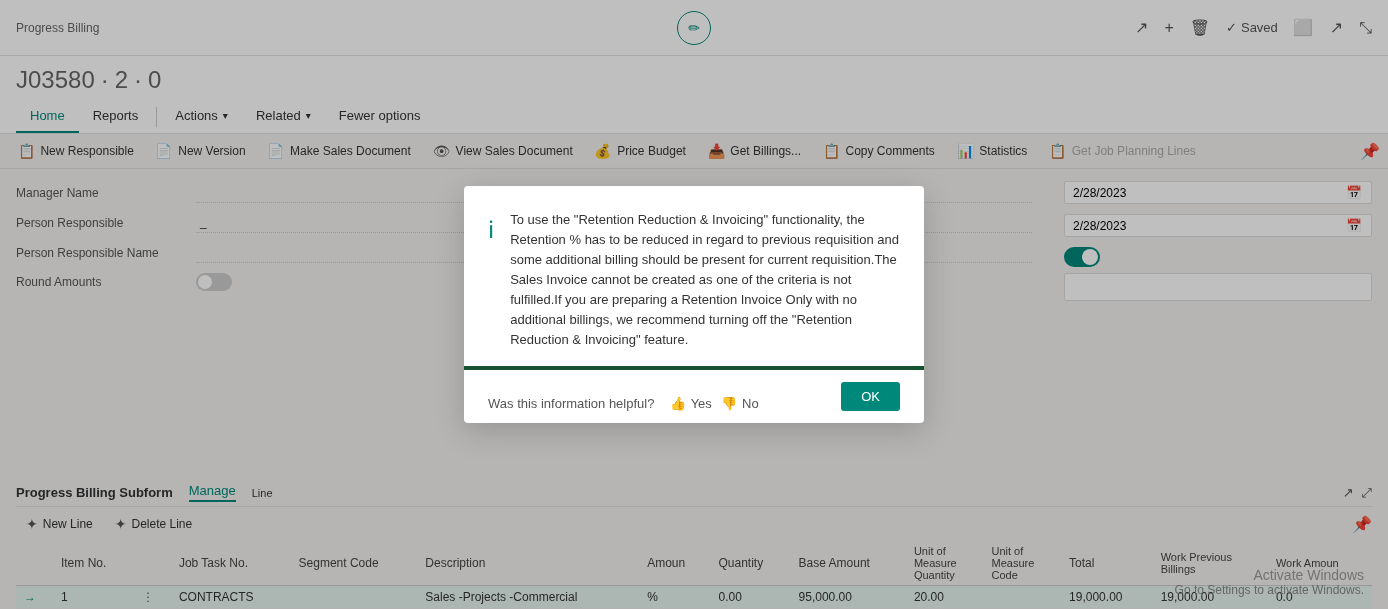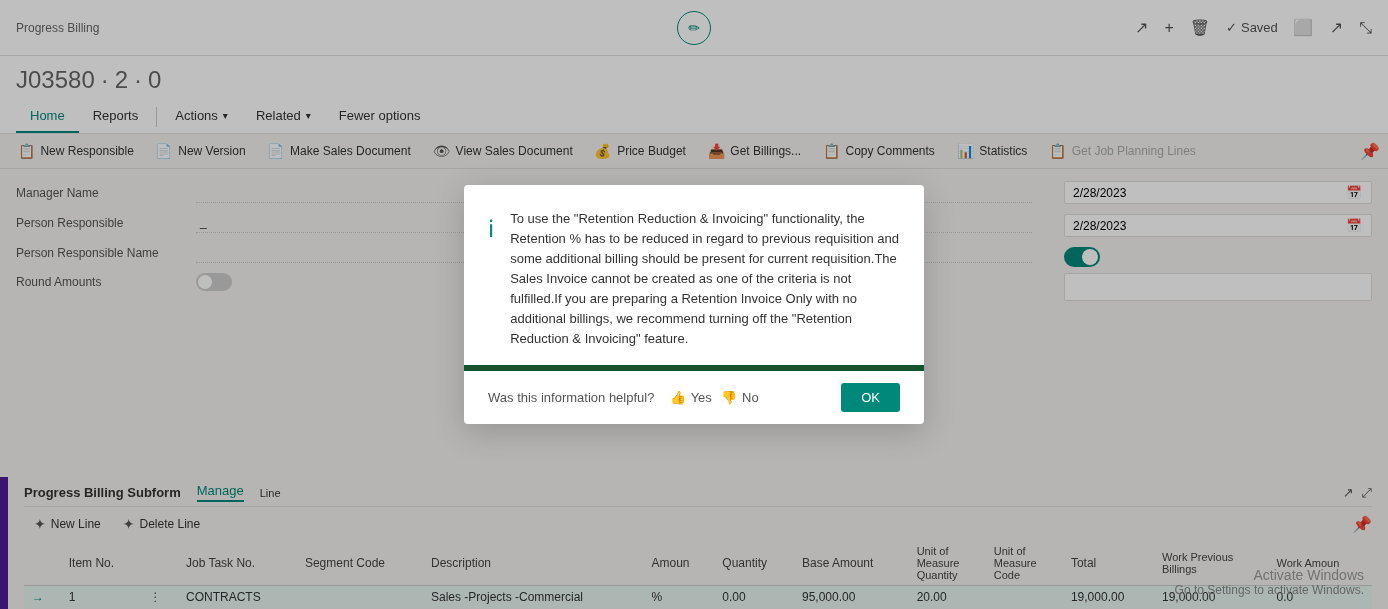--- a/index.html
+++ b/index.html
@@ -273,21 +273,20 @@
       border: 1px solid #ddd;
       background: #fff;
       min-height: 28px;
       border-radius: 2px;
     }
 
     
     .subform-section {
       background: #f3f2f1;
       padding: 0 16px 0 16px;
-      margin-left: 8px;
     }
     .subform-header {
       display: flex;
       align-items: center;
       gap: 16px;
       padding: 6px 0 4px 0;
       border-bottom: 1px solid #ddd;
     }
     .subform-title {
       font-size: 13px;
@@ -390,24 +389,24 @@
     }
     .dialog-link {
       display: block;
       margin-top: 16px;
       color: #00897b;
       text-decoration: none;
       cursor: pointer;
       font-size: 13px;
     }
     .dialog-footer {
-      border-top: 6px solid #14532d;
+      border-top: 4px solid #14532d;
       padding: 12px 24px;
       display: flex;
-      align-items: center;
+      align-items: flex-end;
       gap: 16px;
     }
     .helpful-text {
       font-size: 13px;
       color: #555;
     }
     .helpful-btns {
       display: flex;
       align-items: center;
       gap: 10px;

